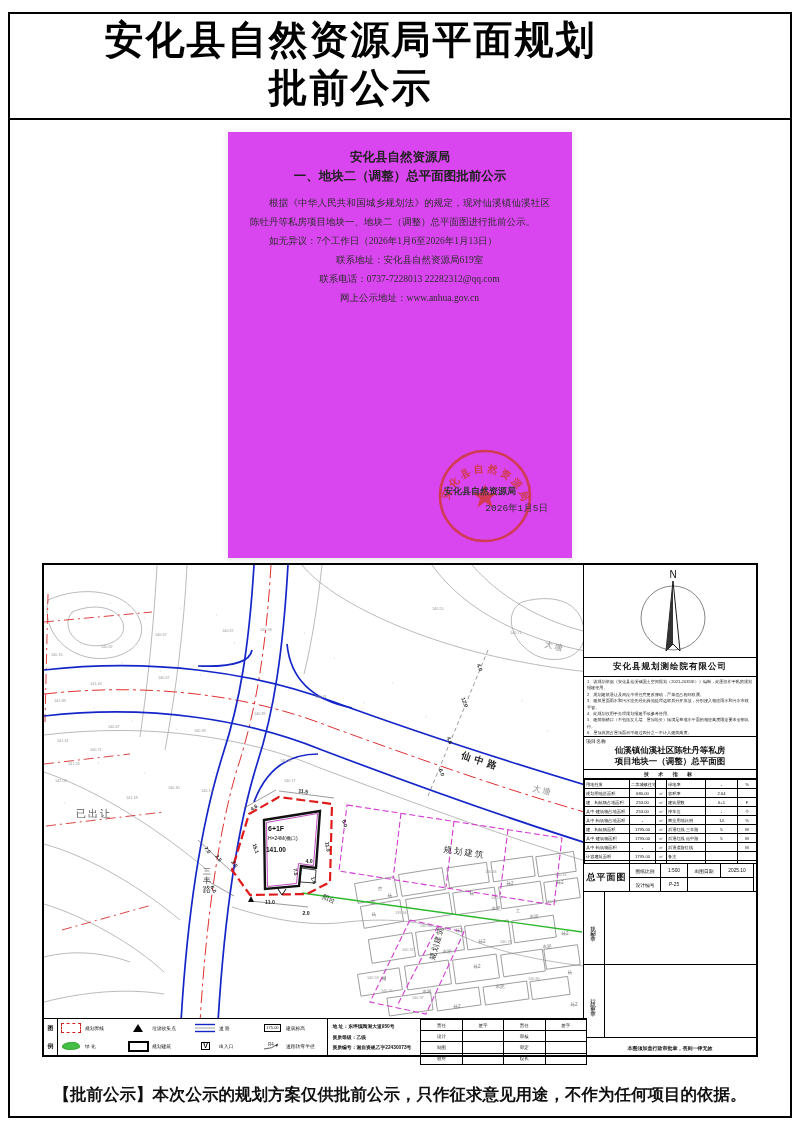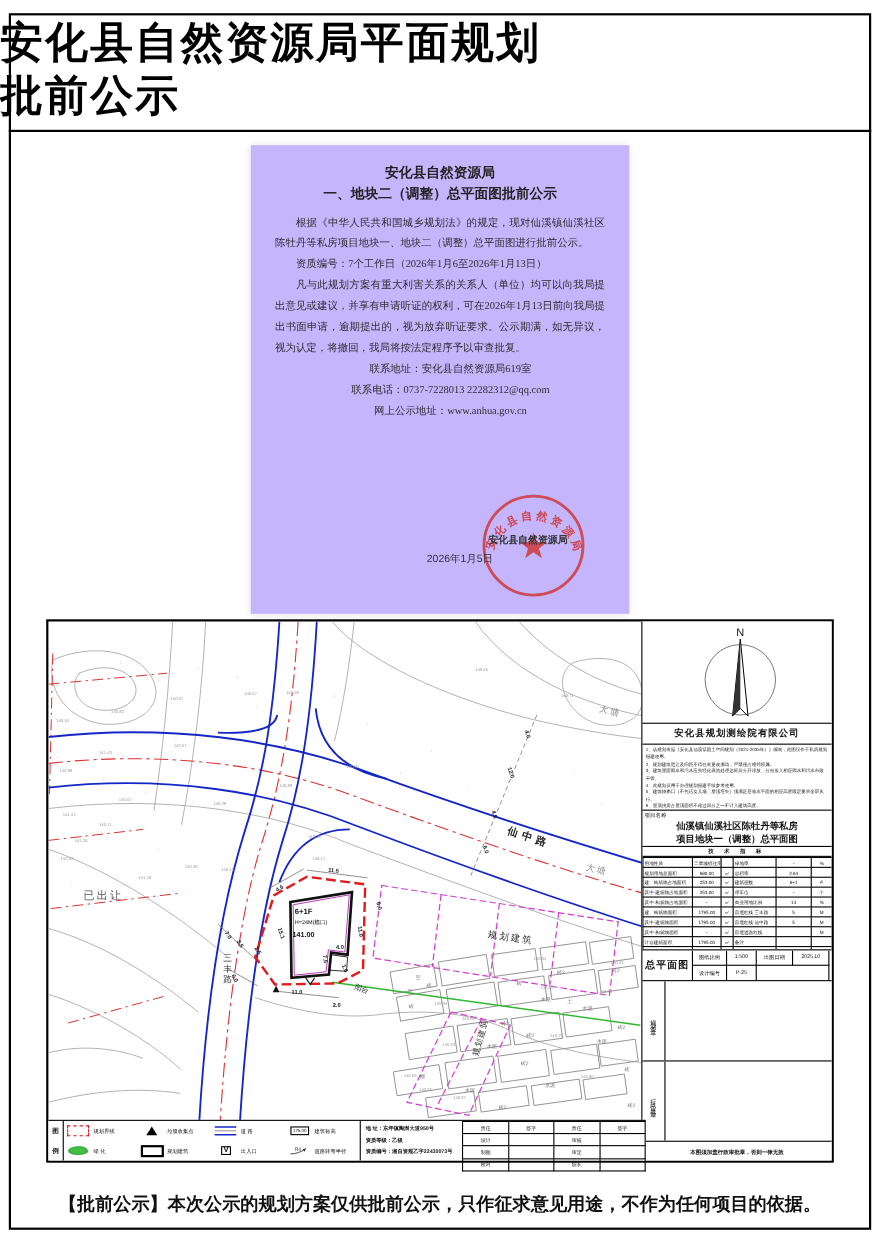--- a/index.html
+++ b/index.html
@@ -6,36 +6,36 @@
   body{
     width:800px;height:1131px;position:relative;background:#fff;
     font-family:"Liberation Sans","DejaVu Sans",sans-serif;color:#111;
     overflow:hidden;
   }
   .abs{position:absolute;}
   
   .outer-border{left:8px;top:12px;width:780px;height:1102px;border:2px solid #000;}
   .title-sep{left:8px;top:118px;width:784px;height:0;border-top:2px solid #000;}
   
-  .page-title{left:0;top:16px;width:701px;font-weight:900;
+  .page-title{left:0;top:16px;width:701px;text-align:center;font-weight:900;
     font-size:39px;line-height:48px;letter-spacing:2px;color:#000;}
   
-  .doc{left:228px;top:132px;width:344px;height:426px;background:#c4b5fd;
+  .doc{left:228px;top:132px;width:344px;height:426px;background:#d946ef;
     box-shadow:0 1px 7px rgba(0,0,0,.12);
     font-family:"Liberation Serif","DejaVu Serif",serif;color:#2e2e2e;}
   .doc-head{margin:16px 14px 6px 14px;text-align:center;font-weight:bold;
     font-size:12.5px;line-height:19px;color:#222;}
   .doc-body{margin:8px 22px 0 22px;font-size:9.5px;line-height:19px;text-align:justify;}
   .doc-body p{margin:0;text-indent:2em;}
   .doc-contact{margin:0 22px;font-size:9.5px;line-height:19px;padding-left:2em;text-align:center;}
   .seal{left:195px;top:312px;width:124px;height:110px;}
   .seal-org{left:172px;top:353px;width:160px;font-size:9px;font-weight:bold;color:#333;
     font-family:"Liberation Serif",serif;text-align:center;}
   .seal-date{left:160px;top:370px;width:160px;font-size:9.5px;color:#333;
-    font-family:Liberation Sans, sans-serif;text-align:left;}
+    font-family:Liberation Mono, monospace;text-align:right;}
   
   .map-frame{left:42px;top:563px;width:716px;height:494px;border:2px solid #000;
     box-sizing:border-box;background:#fff;}
   .map-svg{left:0;top:0;}
   
   .panel{right:0;top:0;width:173px;height:100%;border-left:1.5px solid #000;
     background:#fff;box-sizing:border-box;}
   .panel section{border-bottom:1px solid #000;box-sizing:border-box;overflow:hidden;position:relative;}
   .sec-north{height:93px;}
   .sec-company{height:19px;display:flex;align-items:center;justify-content:center;
@@ -100,22 +100,21 @@
   <div>批前公示</div>
 </div>
 
 <div class="abs doc">
   <div class="doc-head">
     <div>安化县自然资源局</div>
     <div>一、地块二（调整）总平面图批前公示</div>
   </div>
   <div class="doc-body" id="doc-paragraphs">
       <p>根据《中华人民共和国城乡规划法》的规定，现对仙溪镇仙溪社区陈牡丹等私房项目地块一、地块二（调整）总平面图进行批前公示。</p>
-      <p>资质编号：7个工作日（2026年1月6至2026年1月13日）</p>
-      <p>凡与此规划方案有重大利害关系的关系人（单位）均可以向我局提出意见或建议，并享有申请听证的权利，可在2026年1月13日前向我局提出书面申请，逾期提出的，视为放弃听证要求。公示期满，如无异议，视为认定，将撤回，我局将按法定程序予以审查批复。</p>
+      <p>如无异议：7个工作日（2026年1月6至2026年1月13日）</p>
     </div>
   <div class="doc-contact">联系地址：安化县自然资源局619室</div>
   <div class="doc-contact">联系电话：0737-7228013      22282312@qq.com</div>
   <div class="doc-contact">网上公示地址：www.anhua.gov.cn</div>
 
   <svg class="abs seal" viewBox="0 0 124 110" width="124" height="110">
     <defs>
         <path id="sealArc" d="M 24,66 A 38,38 0 1 1 100,66"></path>
       </defs>
     <circle cx="62" cy="52" r="45" fill="none" stroke="#cf3a3a" stroke-width="2.6" opacity="0.85"></circle>

